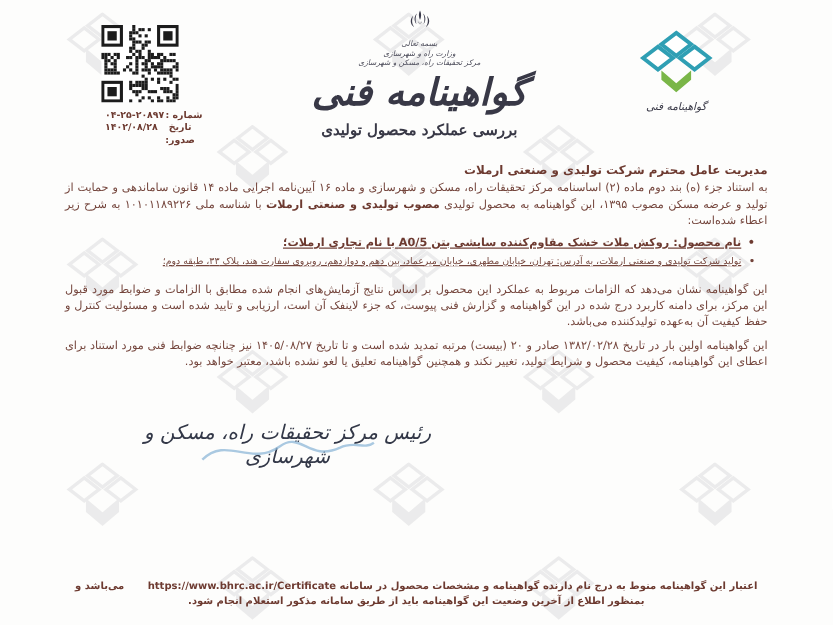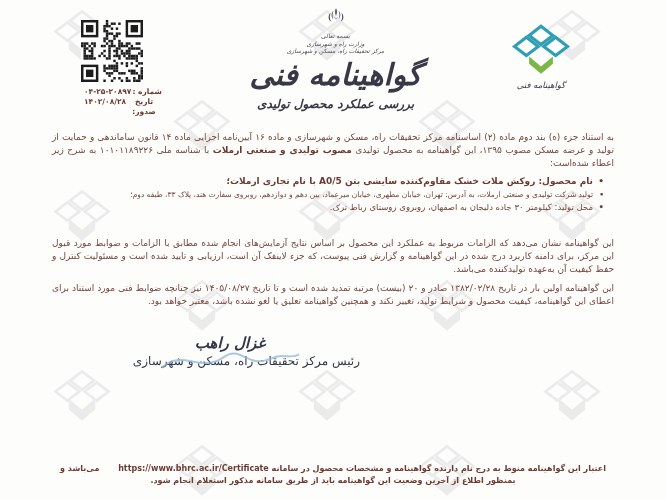--- a/index.html
+++ b/index.html
@@ -18,48 +18,48 @@
   .meta-row{display:flex;justify-content:space-between;align-items:baseline;
     font-size:7.5px;font-weight:bold;color:var(--heading_text);line-height:10px;}
   .meta-value{direction:ltr;unicode-bidi:isolate;margin-left:22px;}
 
   
   .center-head{position:absolute;top:6px;left:238px;width:195px;text-align:center;}
   .emblem{width:22px;height:26px;display:block;margin:0 auto;}
   .org-line{font-size:6px;line-height:7.5px;color:#4c4c5a;font-style:italic;}
   .main-title{font-family:"DejaVu Serif",serif;font-style:italic;font-weight:bold;
     font-size:30px;line-height:34px;color:var(--title_ink);margin-top:3px;letter-spacing:-1px;}
-  .sub-title{font-family:"DejaVu Serif",serif;font-style:italic;font-weight:bold;
+  .sub-title{font-family:"DejaVu Serif",serif;font-weight:bold;
     font-size:12px;color:var(--title_ink);margin-top:5px;}
 
   
   .brand-block{position:absolute;top:24px;left:498px;width:86px;text-align:center;}
   .brand-logo{width:64px;height:54px;display:block;margin:0 auto;}
   .brand-logo .outline{fill:#ffffff;stroke:var(--teal);stroke-width:3.4;}
   .brand-logo .check{fill:var(--green);}
   .brand-caption{font-family:"DejaVu Serif",serif;font-style:italic;font-size:8.5px;
     color:var(--title_ink);margin-top:2px;}
 
   
   .body-text{position:absolute;top:131px;right:52px;width:562px;color:var(--body_text);}
   .salutation{font-size:9.5px;font-weight:bold;color:var(--heading_text);margin:0 0 3px 0;}
   .para{font-size:9px;line-height:13px;text-align:justify;margin:0 0 6px 0;}
   .para b{color:var(--heading_text);}
-  ul.bullets{list-style:none;margin:1px 0 23px 0;padding:0 10px 0 0;}
+  ul.bullets{list-style:none;margin:1px 0 12px 0;padding:0 10px 0 0;text-decoration:underline;}
   ul.bullets li{position:relative;padding-right:11px;text-align:right;
     font-size:8.5px;line-height:11.5px;margin-bottom:2px;}
   ul.bullets li::before{content:"\2022";position:absolute;right:0;top:0;font-weight:bold;}
   ul.bullets li.bold{font-weight:bold;font-size:9px;color:var(--heading_text);}
   ul.bullets li.small{font-size:7.5px;line-height:10.5px;}
 
   
   .signature{position:absolute;top:334px;left:100px;width:260px;text-align:center;
     color:var(--signature_ink);z-index:2;}
   .sig-name{font-family:"DejaVu Serif",serif;font-style:italic;font-weight:bold;font-size:15px;}
-  .sig-title{font-family:"DejaVu Serif",serif;font-size:12px;margin-top:2px;text-align:right;}
+  .sig-title{font-family:"DejaVu Serif",serif;font-style:italic;font-size:16px;margin-top:2px;}
   .sig-scribble{position:absolute;top:12px;left:58px;width:145px;height:30px;opacity:.75;z-index:3;}
   .sig-scribble path{stroke:var(--signature_blue);stroke-width:2;fill:none;}
 
   
   .page-footer{position:absolute;bottom:13px;left:52px;width:562px;text-align:center;
     font-size:8px;font-weight:bold;line-height:12px;color:var(--footer_text);}
   .footer-url{direction:ltr;unicode-bidi:isolate;margin-left:16px;}
 </style>
 </head>
 <body>
@@ -379,37 +379,36 @@
       <svg class="brand-logo" viewBox="0 0 70 58">
         <polygon class="outline" points="35,2 48,12 35,22 22,12"></polygon>
         <polygon class="outline" points="19,14 32,24 19,34 6,24"></polygon>
         <polygon class="outline" points="51,14 64,24 51,34 38,24"></polygon>
         <polygon class="check" points="22,35 35,46 48,35 48,43 35,54 22,43"></polygon>
       </svg>
       <div class="brand-caption">گواهینامه فنی</div>
     </div>
 
     <div class="body-text">
+      <p class="salutation">مدیریت عامل محترم شرکت تولیدی و صنعتی ارملات</p>
 
       <p class="para"><span>به استناد جزء (ه) بند دوم ماده (۲) اساسنامه مرکز تحقیقات راه، مسکن و شهرسازی و ماده ۱۶ آیین‌نامه اجرایی ماده ۱۴ قانون ساماندهی و حمایت از تولید و عرضه مسکن مصوب ۱۳۹۵، این گواهینامه به محصول تولیدی </span><b>مصوب تولیدی و صنعتی ارملات</b><span> با شناسه ملی ۱۰۱۰۱۱۸۹۲۲۶ به شرح زیر اعطاء شده‌است:</span></p>
 
       <ul class="bullets">
           <li class="bold ">نام محصول: روکش ملات خشک مقاوم‌کننده سایشی بتن A0/5 با نام تجاری ارملات؛</li>
           <li class="small">تولید شرکت تولیدی و صنعتی ارملات، به آدرس: تهران، خیابان مطهری، خیابان میرعماد، بین دهم و دوازدهم، روبروی سفارت هند، پلاک ۳۳، طبقه دوم؛</li>
-          <li class="">محل تولید: کیلومتر ۳۰ جاده دلیجان به اصفهان، روبروی روستای رباط ترک.</li>
         </ul>
 
       <p class="para">این گواهینامه نشان می‌دهد که الزامات مربوط به عملکرد این محصول بر اساس نتایج آزمایش‌های انجام شده مطابق با الزامات و ضوابط مورد قبول این مرکز، برای دامنه کاربرد درج شده در این گواهینامه و گزارش فنی پیوست، که جزء لاینفک آن است، ارزیابی و تایید شده است و مسئولیت کنترل و حفظ کیفیت آن به‌عهده تولیدکننده می‌باشد.</p>
       <p class="para">این گواهینامه اولین بار در تاریخ ۱۳۸۲/۰۲/۲۸ صادر و ۲۰ (بیست) مرتبه تمدید شده است و تا تاریخ ۱۴۰۵/۰۸/۲۷ نیز چنانچه ضوابط فنی مورد استناد برای اعطای این گواهینامه، کیفیت محصول و شرایط تولید، تغییر نکند و همچنین گواهینامه تعلیق یا لغو نشده باشد، معتبر خواهد بود.</p>
     </div>
 
     <div class="signature">
       <svg class="sig-scribble" viewBox="0 0 150 30">
         <path d="M4 22 C24 2 44 28 68 11 C86 -2 92 24 118 12 C130 6 138 14 146 8"></path>
       </svg>
-      <div class="sig-name">غزال راهب</div>
       <div class="sig-title">رئیس مرکز تحقیقات راه، مسکن و شهرسازی</div>
     </div>
 
     <div class="page-footer"><span>اعتبار این گواهینامه منوط به درج نام دارنده گواهینامه و مشخصات محصول در سامانه </span><span class="footer-url">https://www.bhrc.ac.ir/Certificate</span><span> می‌باشد و بمنظور اطلاع از آخرین وضعیت این گواهینامه باید از طریق سامانه مذکور استعلام انجام شود.</span></div>
 
   </div>
 </div>
 
 </body></html>

